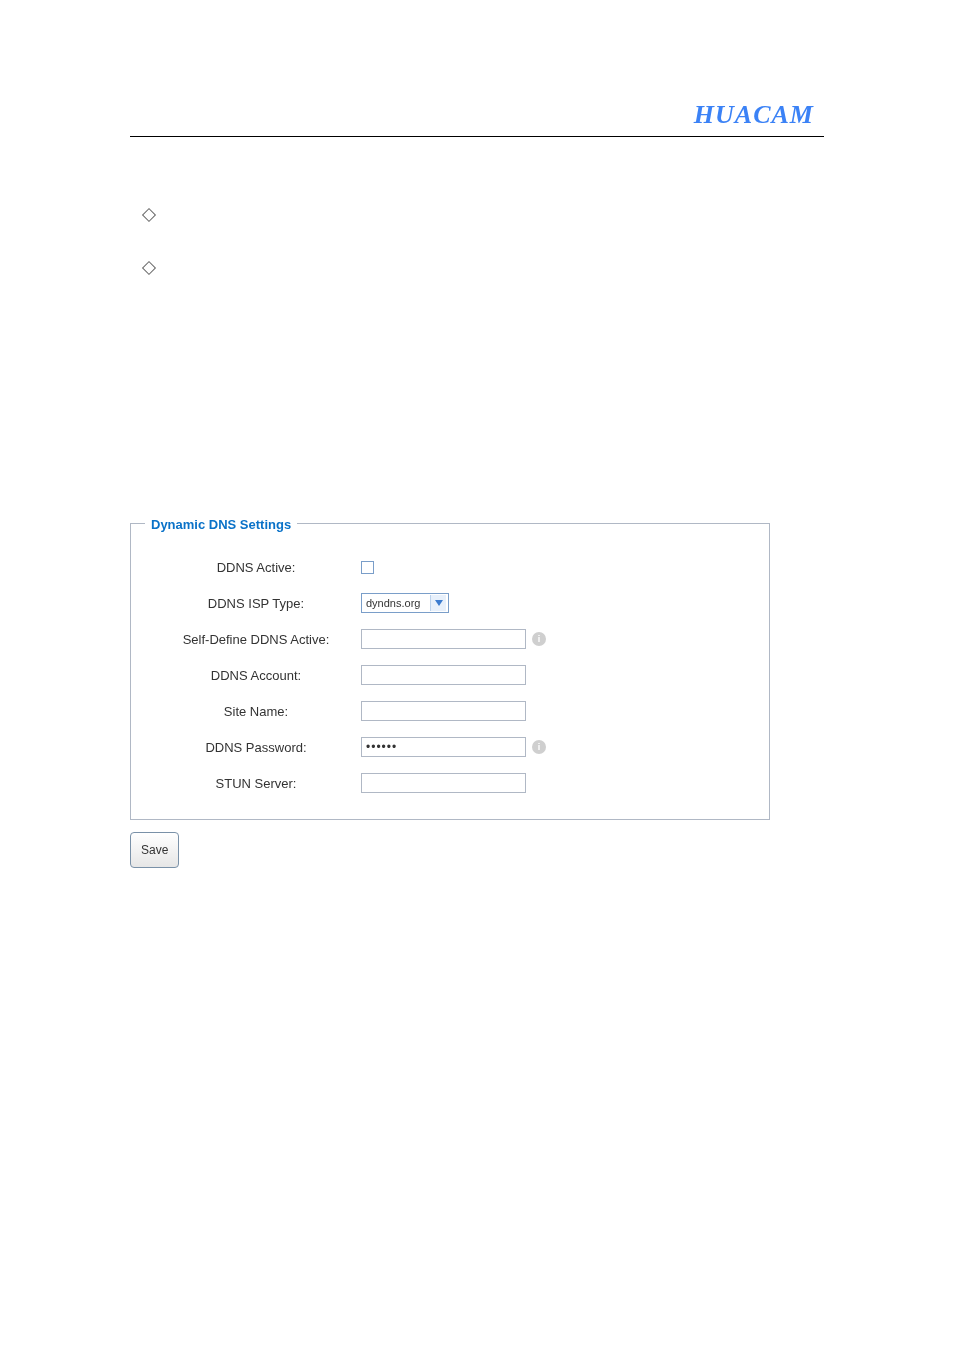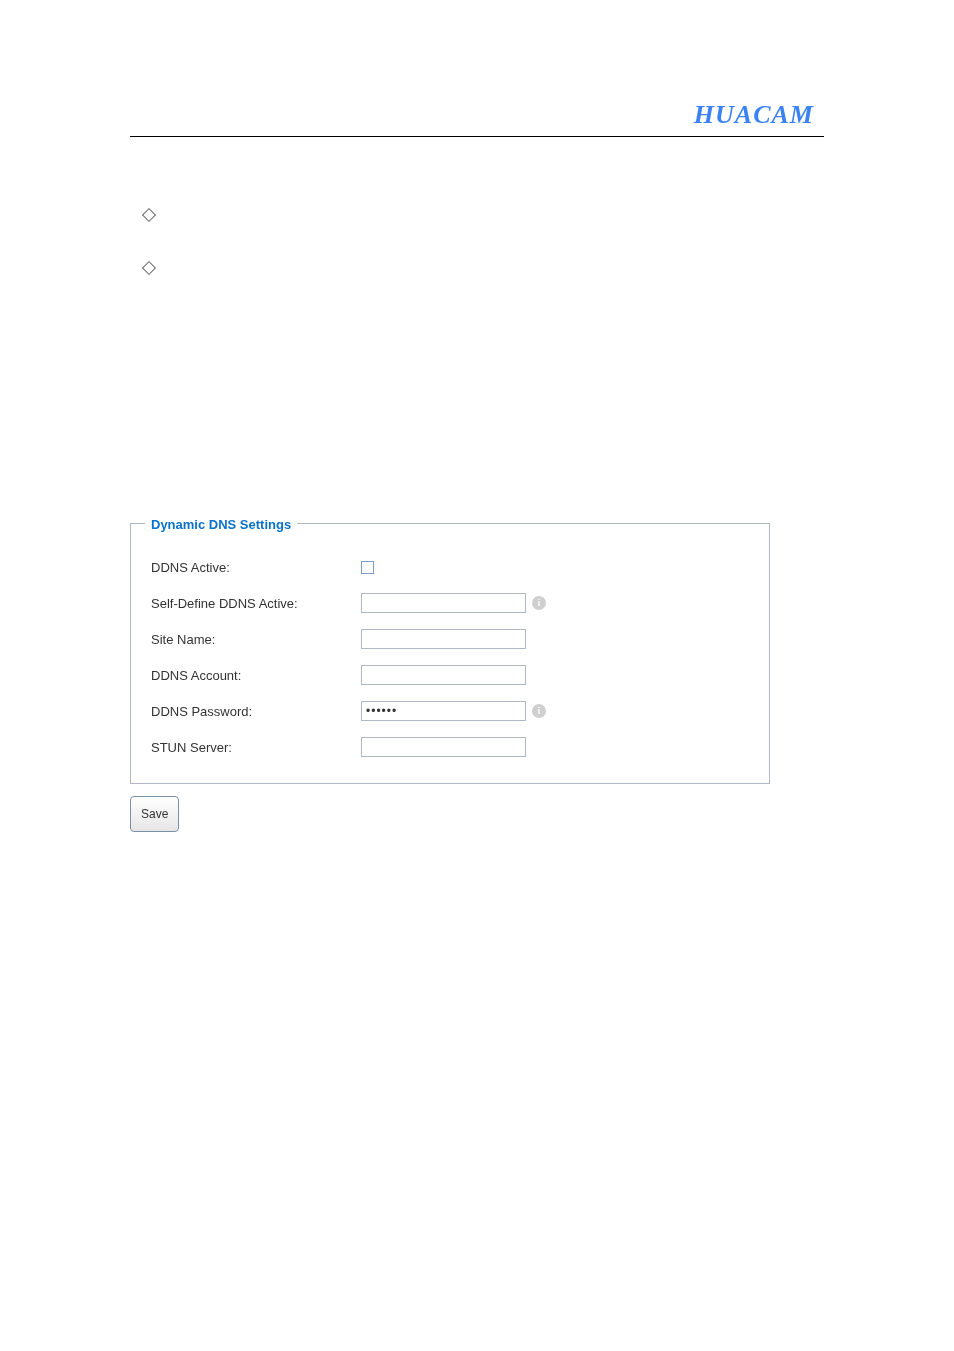--- a/index.html
+++ b/index.html
@@ -77,20 +77,21 @@
     margin-top: 4px;
     margin-bottom: 14px;
     height: 22px;
   }
   .field-row:first-of-type { margin-top: -4px; }
   .field-label {
     width: 210px;
     font-size: 13px;
     color: #333;
     flex-shrink: 0;
+    text-align: center;
   }
   .field-control {
     display: flex;
     align-items: center;
   }
   .checkbox {
     width: 13px;
     height: 13px;
     border: 1px solid #7a9ec9;
     background: #fff;
@@ -175,38 +176,51 @@
     <div class="fieldset">
       <div class="fieldset-legend">Dynamic DNS Settings</div>
 
       <div class="field-row">
         <div class="field-label">DDNS Active:</div>
         <div class="field-control">
           <span class="checkbox"></span>
         </div>
       </div>
 
+      <div class="field-row">
+        <div class="field-label">DDNS ISP Type:</div>
+        <div class="field-control">
+          <span class="select">
+            <span class="select-text">dyndns.org</span>
+            <span class="select-arrow">
+              <svg width="8" height="6" viewBox="0 0 8 6">
+                  <path d="M0 0 L8 0 L4 6 Z" fill="#3b7bcf"></path>
+                </svg>
+            </span>
+          </span>
+        </div>
+      </div>
 
       <div class="field-row">
         <div class="field-label">Self-Define DDNS Active:</div>
         <div class="field-control">
           <span class="text-input"></span>
           <span class="info-dot">i</span>
         </div>
       </div>
 
       <div class="field-row">
+        <div class="field-label">DDNS Account:</div>
+        <div class="field-control">
+          <span class="text-input"></span>
+        </div>
+      </div>
+
+      <div class="field-row">
         <div class="field-label">Site Name:</div>
-        <div class="field-control">
-          <span class="text-input"></span>
-        </div>
-      </div>
-
-      <div class="field-row">
-        <div class="field-label">DDNS Account:</div>
         <div class="field-control">
           <span class="text-input"></span>
         </div>
       </div>
 
       <div class="field-row">
         <div class="field-label">DDNS Password:</div>
         <div class="field-control">
           <span class="text-input">••••••</span>
           <span class="info-dot">i</span>

